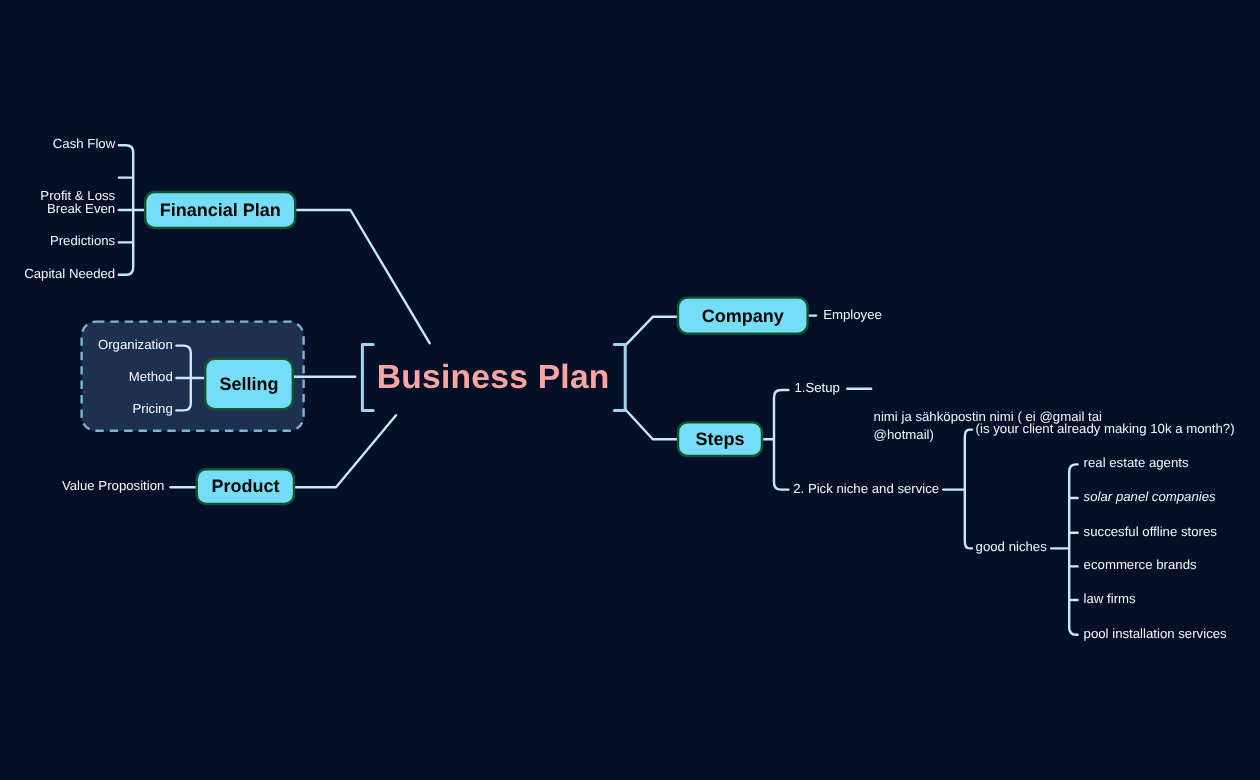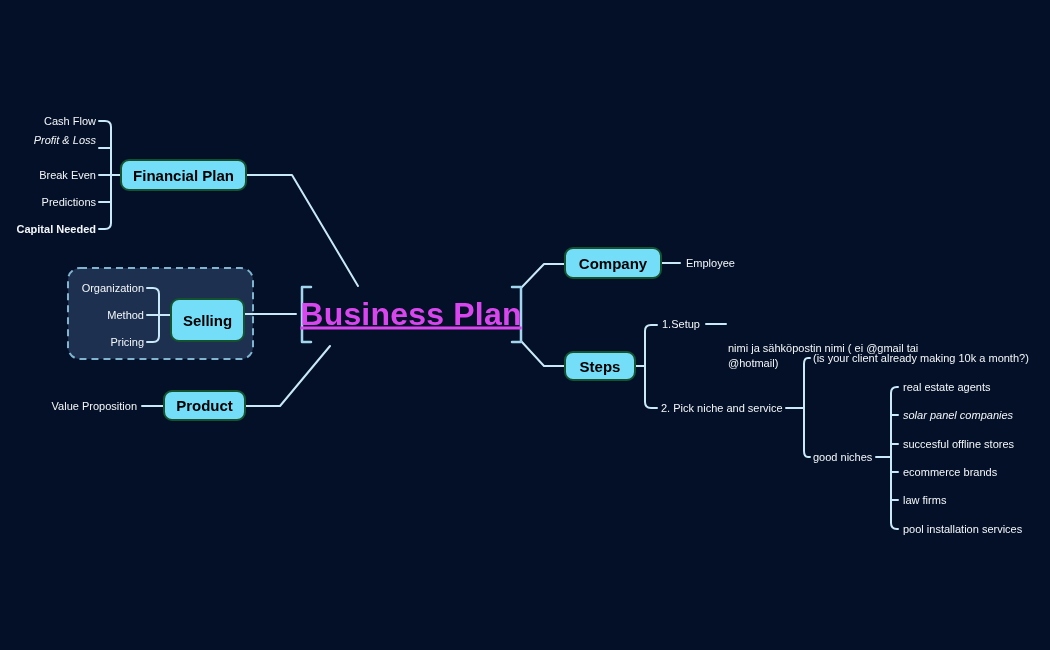--- a/index.html
+++ b/index.html
@@ -18,22 +18,22 @@
   .lbl{
     position:absolute;color:#f3f7fa;font-size:11px;white-space:nowrap;
     transform:translateY(-50%);line-height:13px;
   }
   .lbl.r{text-align:right;}
   .note{
     position:absolute;color:#f3f7fa;font-size:11px;line-height:15px;
     width:204px;white-space:normal;margin-top:32px;
   }
   .title{
-    position:absolute;color:#d946ef;font-weight:bold;font-size:32px;
-    white-space:nowrap;transform:translate(-50%,-50%);letter-spacing:.2px;text-decoration:underline;
+    position:absolute;color:#fca5a5;font-weight:bold;font-size:28px;
+    white-space:nowrap;transform:translate(-50%,-50%);letter-spacing:.2px;
   }
 </style>
 </head>
 <body>
 
 <div class="stage">
 
   <svg class="wires" viewBox="0 0 1050 650" fill="none">
 
     <rect x="68" y="268" width="185" height="91" rx="12" fill="#1d3050" stroke="#7fb5cf" stroke-width="2" stroke-dasharray="7 5"></rect>
@@ -68,34 +68,34 @@
     <g stroke="#a2d6ee" stroke-width="2.5" stroke-linecap="round" stroke-linejoin="round">
       <path d="M311 287 H302 V342 H311"></path>
       <path d="M512 287 H521 V342 H512"></path>
     </g>
   </svg>
 
   <div class="title" style="left:411px;top:314px;">Business Plan</div>
 
   <div class="node" style="left:120px;top:159px;width:127px;height:32px;">Financial Plan</div>
   <div class="lbl r" style="right:954px;top:121px;">Cash Flow</div>
-  <div class="lbl r" style="right:954px;top:140px;font-style:italic;">Profit &amp; Loss</div>
+  <div class="lbl r" style="right:954px;top:164px;">Profit &amp; Loss</div>
   <div class="lbl r" style="right:954px;top:175px;">Break Even</div>
   <div class="lbl r" style="right:954px;top:202px;padding-left:20px;">Predictions</div>
-  <div class="lbl r" style="right:954px;top:229px;font-weight:bold;">Capital Needed</div>
+  <div class="lbl r" style="right:954px;top:229px;">Capital Needed</div>
 
   <div class="node" style="left:170px;top:298px;width:75px;height:44px;">Selling</div>
   <div class="lbl r" style="right:906px;top:288px;">Organization</div>
   <div class="lbl r" style="right:906px;top:315px;">Method</div>
   <div class="lbl r" style="right:906px;top:342px;">Pricing</div>
 
   <div class="node" style="left:163px;top:390px;width:83px;height:31px;">Product</div>
   <div class="lbl r" style="right:913px;top:406px;">Value Proposition</div>
 
-  <div class="node" style="left:564px;top:247px;width:98px;height:32px;">Company</div>
+  <div class="node" style="left:564px;top:247px;width:110px;height:32px;">Company</div>
   <div class="lbl" style="left:686px;top:263px;">Employee</div>
 
   <div class="node" style="left:564px;top:351px;width:72px;height:30px;">Steps</div>
   <div class="lbl" style="left:662px;top:324px;">1.Setup</div>
   <div class="note" style="left:728px;top:309px;">nimi ja sähköpostin nimi ( ei @gmail tai @hotmail)</div>
   <div class="lbl" style="left:661px;top:408px;">2. Pick niche and service</div>
   <div class="lbl" style="left:813px;top:358px;">(is your client already making 10k a month?)</div>
   <div class="lbl" style="left:813px;top:457px;">good niches</div>
   <div class="lbl" style="left:903px;top:387px;">real estate agents</div>
   <div class="lbl" style="left:903px;top:415px;font-style:italic;">solar panel companies</div>

